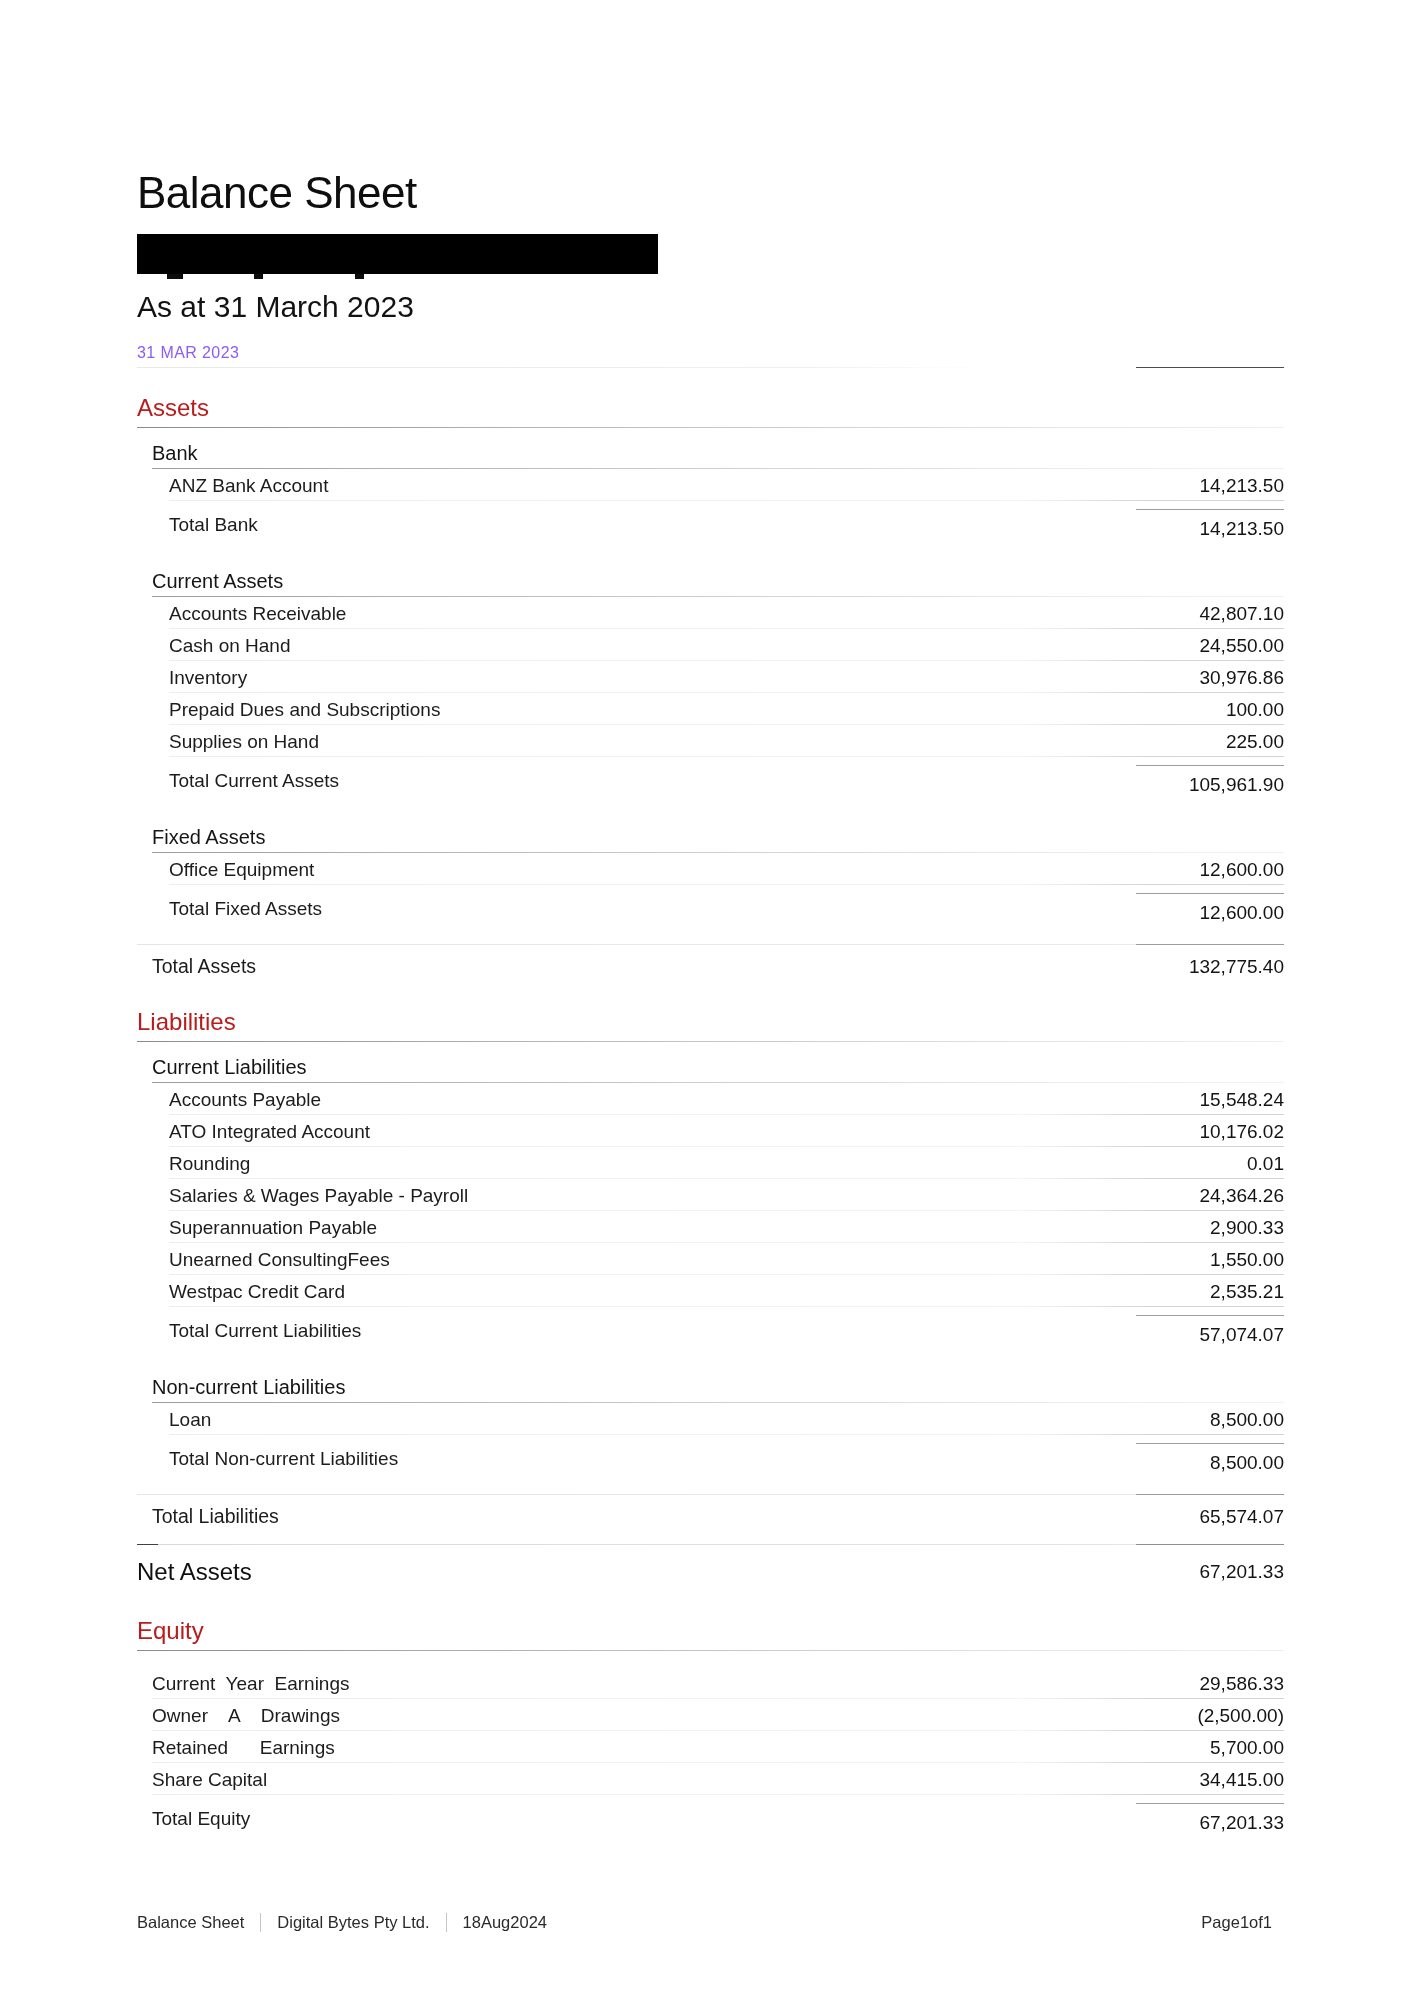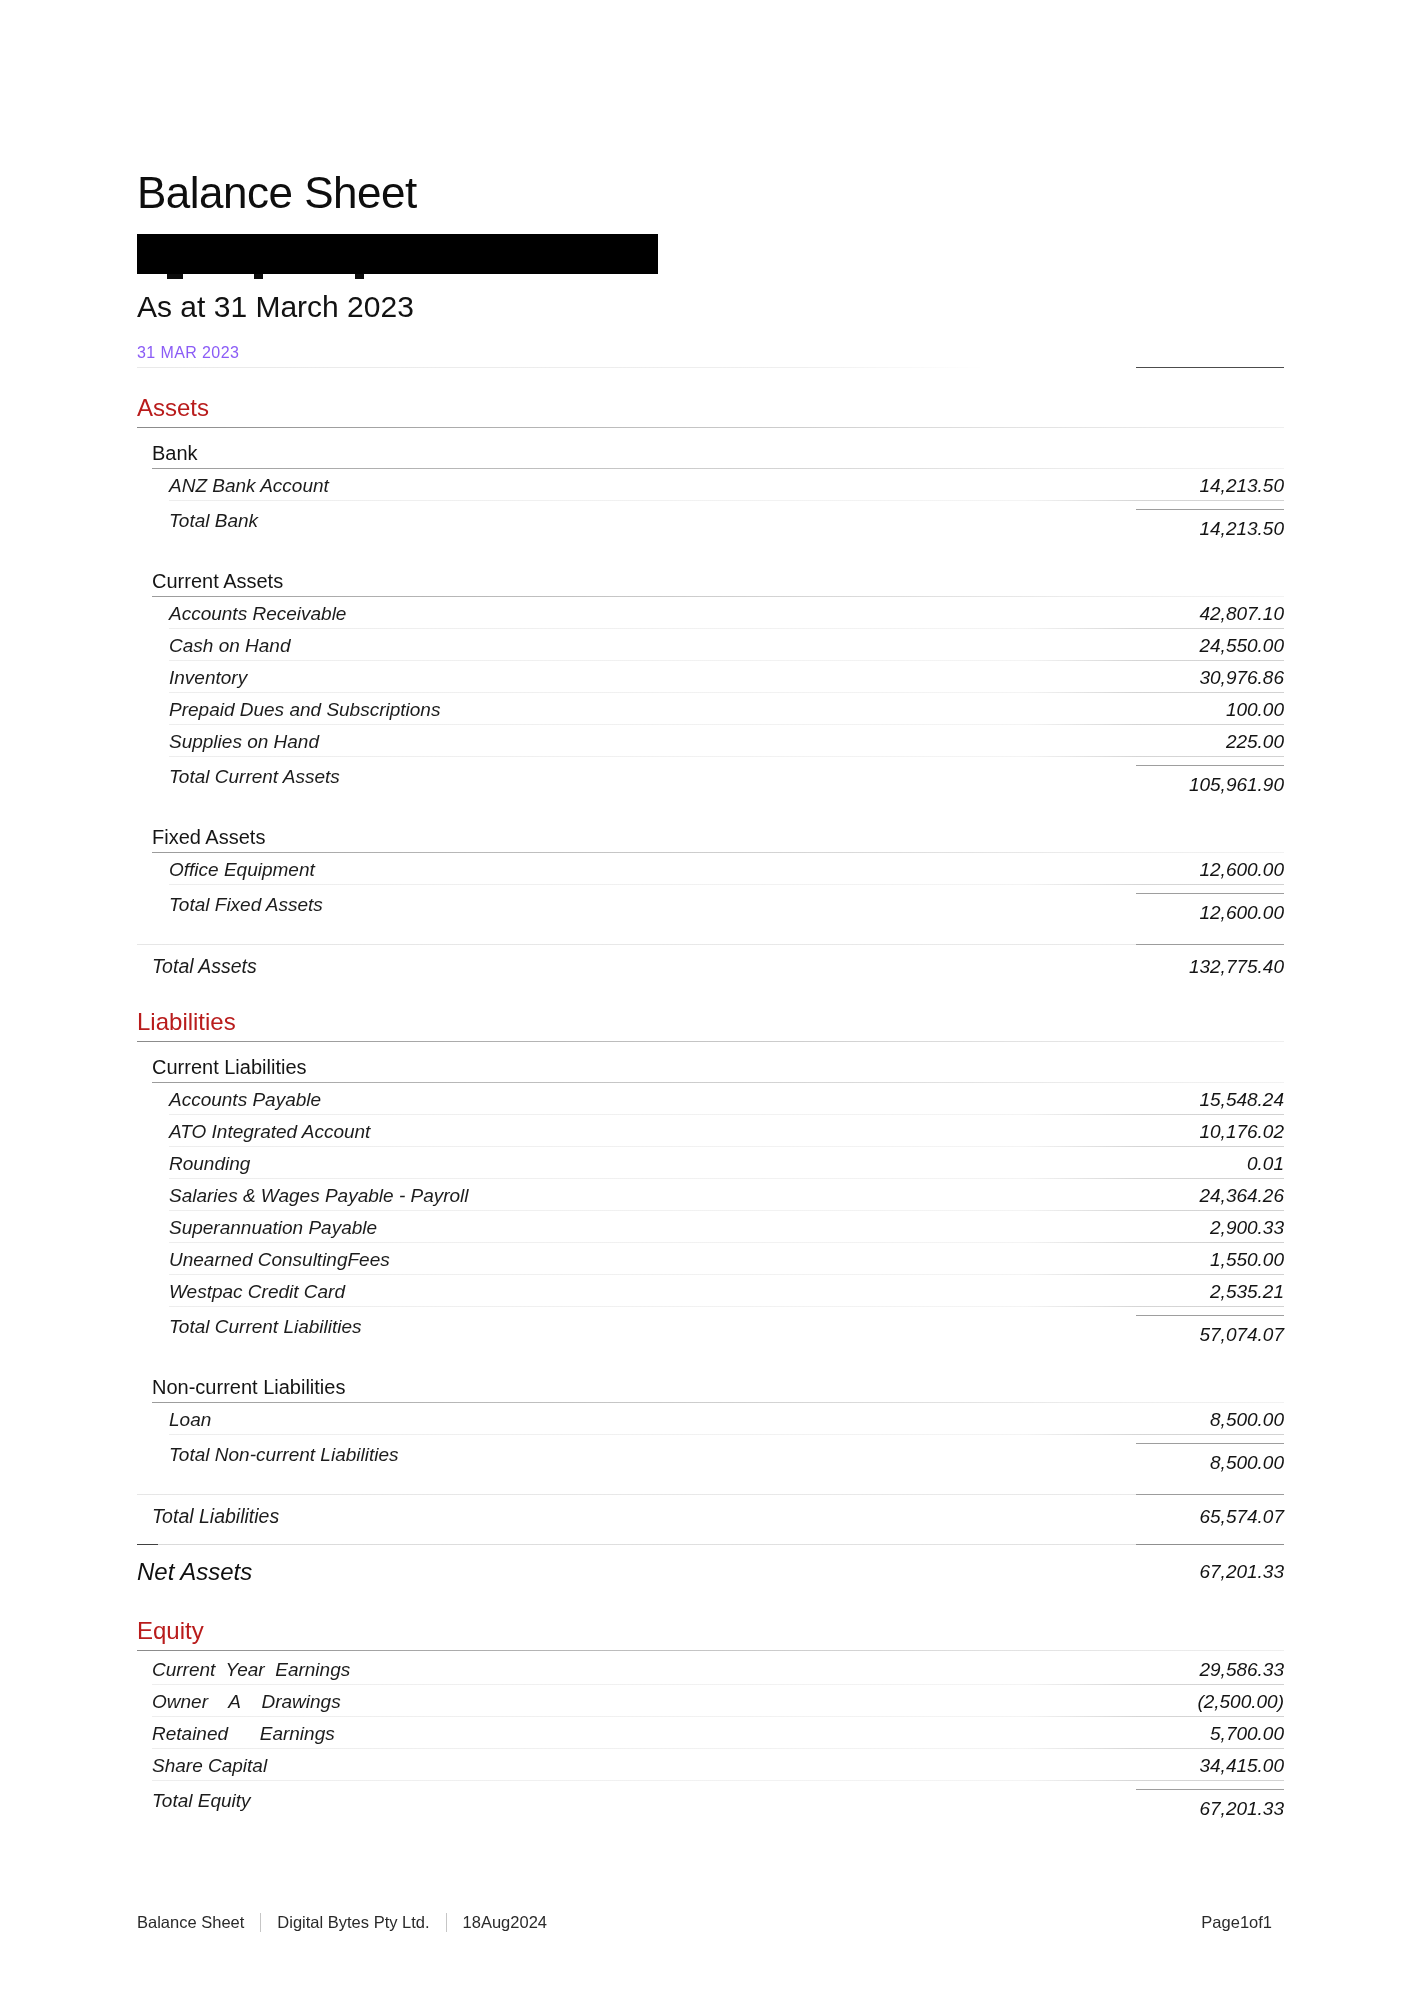--- a/index.html
+++ b/index.html
@@ -77,24 +77,23 @@
     line-height: 22px;
   }
   .group-rule {
     margin-top: 4px;
     background: linear-gradient(to right, #9b9b9b, #cacaca 45%, #ebebeb 80%, #f2f2f2);
   }
   .rows { margin-left: 17px; }
   .row {
     display: flex;
     justify-content: space-between;
-    align-items: flex-start;
+    align-items: center;
     position: relative;
     padding: 5px 0 4px;
-    font-style: italic;
   }
   .row .lbl {
     font-size: 19px;
     color: #1c1c1c;
     white-space: pre-wrap;
     line-height: 23px;
   }
   .row .amt {
     flex: 0 0 148px;
     text-align: right;
@@ -131,21 +130,21 @@
     margin-top: 12px;
     height: 1px;
     background: linear-gradient(to right,
       #414141, #414141 21px,
       #dadada 21px, #e4e4e4 calc(100% - 148px),
       #8f8f8f calc(100% - 148px), #8f8f8f 100%);
   }
   .row.netassets { padding-top: 15px; }
   .row.netassets .lbl { font-size: 24px; color: #101010; }
   .section.equity { margin-top: 30px; }
-  .equity-rows { margin-left: 15px; margin-top: 2px; }
+  .equity-rows { margin-left: 15px; margin-top: 16px; }
   .footer {
     position: absolute;
     left: 137px; top: 1913px;
     width: 1147px;
     display: flex;
     justify-content: space-between;
     align-items: center;
     font-size: 16.5px;
     color: #2a2a2a;
   }

